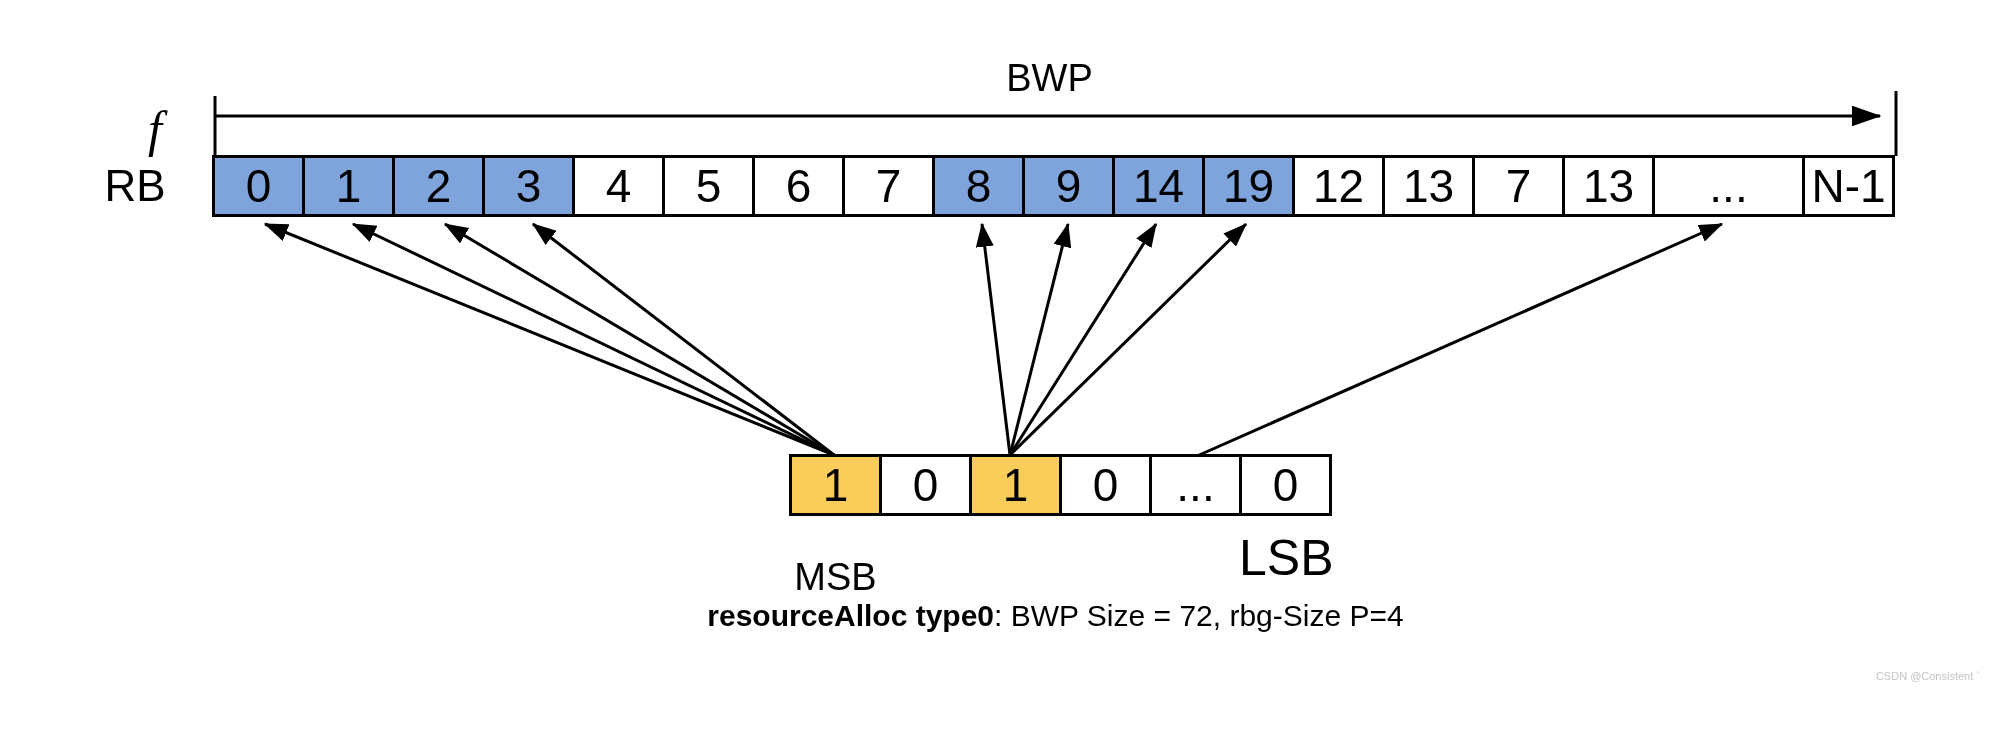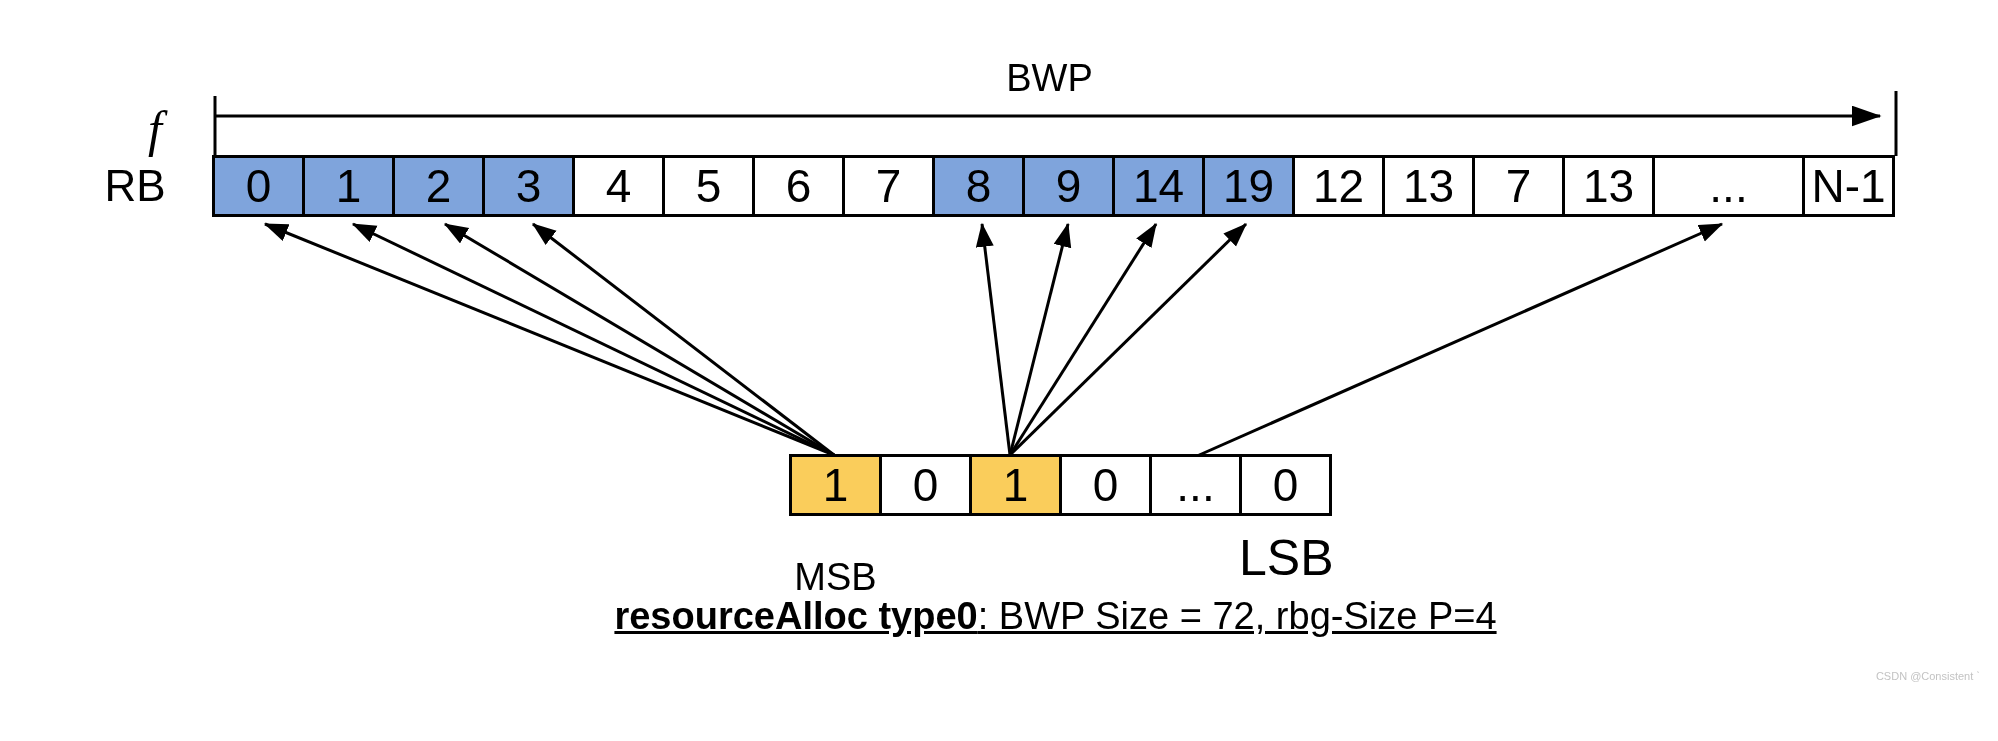--- a/index.html
+++ b/index.html
@@ -33,21 +33,21 @@
     margin-left:-3px;
     display:flex;align-items:center;justify-content:center;
     font-size:46px;line-height:56px;
     background:#fff;
   }
   .cell:first-child{margin-left:0;}
   .rb-cell.hl{background:var(--rb-hl,#7FA4DC);}
   .bm-cell.hl{background:var(--bm-hl,#FACD5B);}
   .caption{
     left:215px;width:1681px;top:594px;text-align:center;
-    font-size:38px;line-height:44px;text-decoration:underline;
+    font-size:30px;line-height:44px;
   }
   .caption b{font-weight:bold;}
   .watermark{
     right:18px;top:666px;position:absolute;
     font-size:11px;line-height:20px;
     color:var(--wm-col,#C3C3C3);
     text-align:right;
   }
 </style>
 </head>

